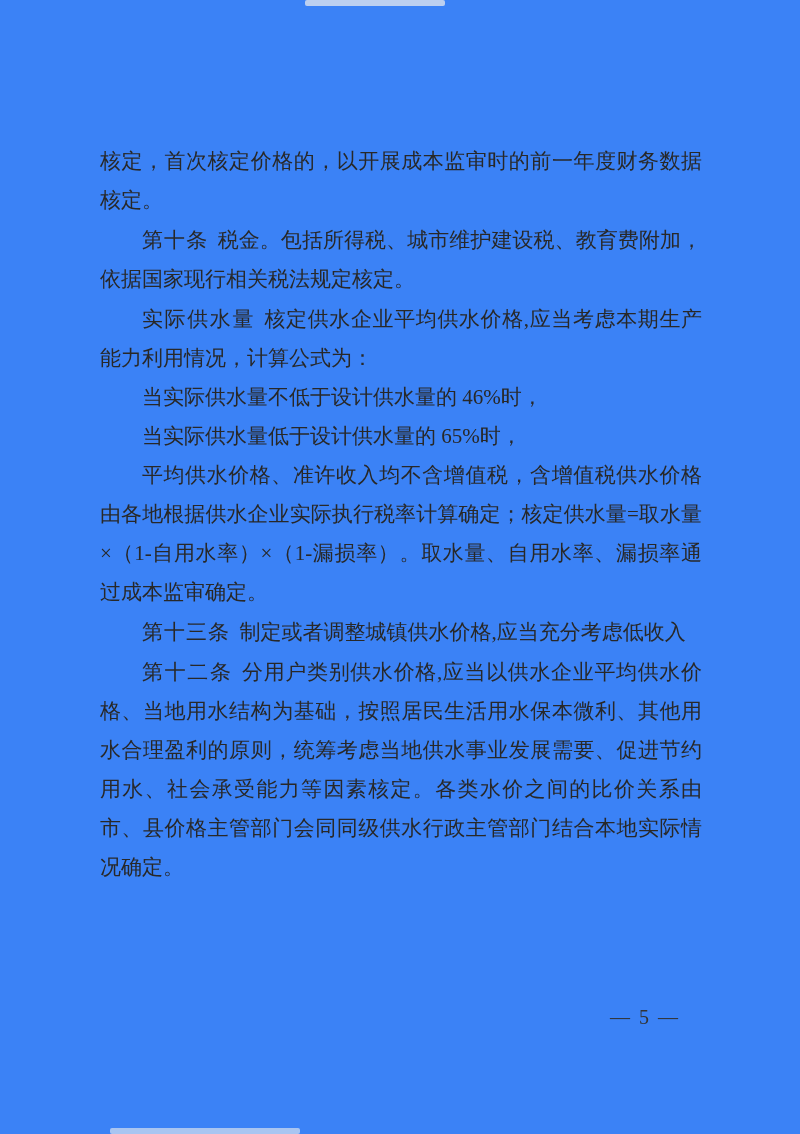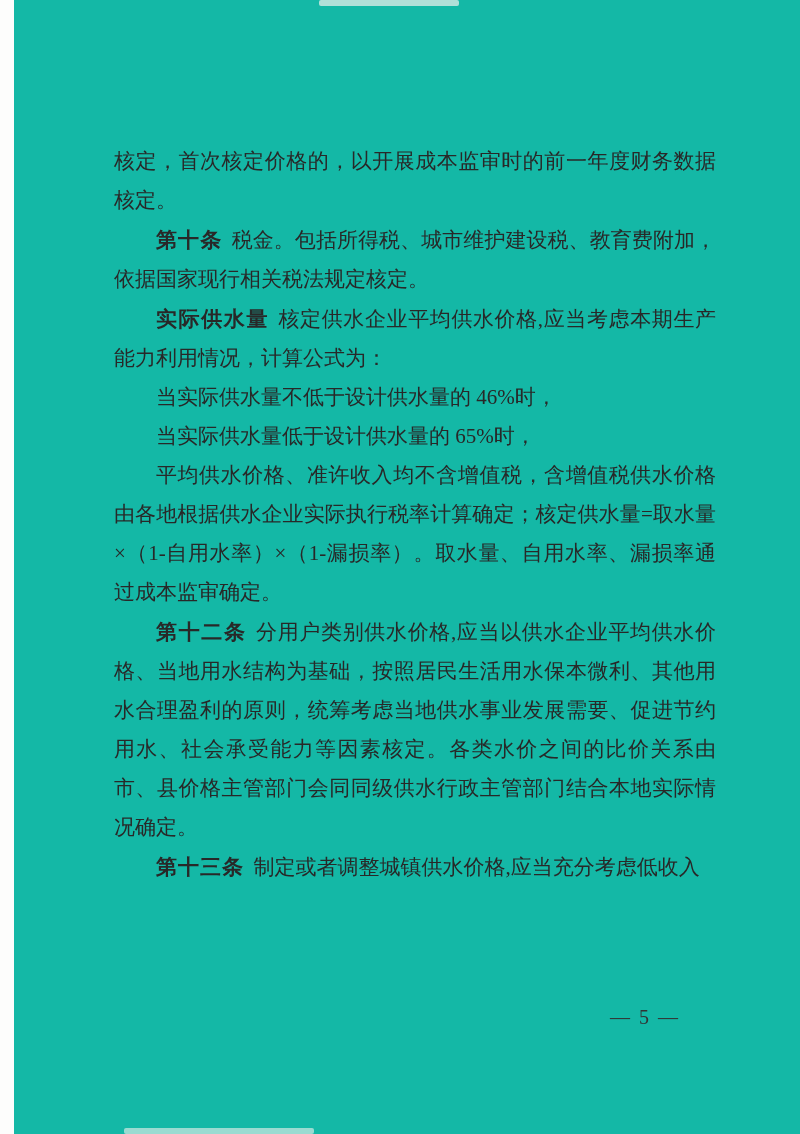--- a/index.html
+++ b/index.html
@@ -5,39 +5,38 @@
   html,body{margin:0;padding:0;}
   body{
     width:800px;height:1134px;
     background:#fdfdfc;
     position:relative;
     overflow:hidden;
     font-family:"Liberation Serif","DejaVu Serif",serif;
   }
   .page{
     position:absolute;inset:0;
-    background:#14b8a6;
-    margin-left:14px;
+    background:#3b82f6;
   }
   .content{
     position:absolute;
     left:100px;top:142px;width:602px;
     color:#282828;
     font-size:21px;
     line-height:39px;
     text-align:justify;
   }
   .para{
     margin:0;
     text-justify:inter-ideograph;
   }
   .para.indent{text-indent:2em;}
   .term{
     font-family:"Liberation Sans","DejaVu Sans",sans-serif;
-    font-weight:700;
+    font-weight:400;
     letter-spacing:1px;
   }
   .term:empty{display:none;}
   .term:not(:empty){margin-right:0.45em;}
   .footer{
     position:absolute;
     top:1004px;right:120px;
     font-size:20px;
     color:#333;
     letter-spacing:2px;
@@ -68,23 +67,23 @@
     <p class="para indent"><span class="term">实际供水量</span><span class="ptext">核定供水企业平均供水价格,应当考虑本期生产能力利用情况，计算公式为：</span></p>
 
     <p class="para indent"><span class="ptext">当实际供水量不低于设计供水量的 46%时，</span></p>
 
 
     <p class="para indent"><span class="ptext">当实际供水量低于设计供水量的 65%时，</span></p>
 
 
     <p class="para indent"><span class="ptext">平均供水价格、准许收入均不含增值税，含增值税供水价格由各地根据供水企业实际执行税率计算确定；核定供水量=取水量×（1-自用水率）×（1-漏损率）。取水量、自用水率、漏损率通过成本监审确定。</span></p>
 
+    <p class="para indent"><span class="term">第十三条</span><span class="ptext">制定或者调整城镇供水价格,应当充分考虑低收入</span></p>
+
     <p class="para indent"><span class="term">第十二条</span><span class="ptext">分用户类别供水价格,应当以供水企业平均供水价格、当地用水结构为基础，按照居民生活用水保本微利、其他用水合理盈利的原则，统筹考虑当地供水事业发展需要、促进节约用水、社会承受能力等因素核定。各类水价之间的比价关系由市、县价格主管部门会同同级供水行政主管部门结合本地实际情况确定。</span></p>
-
-    <p class="para indent"><span class="term">第十三条</span><span class="ptext">制定或者调整城镇供水价格,应当充分考虑低收入</span></p>
 
   </div>
 
   <div class="footer">— 5 —</div>
 
   <div class="artifact" id="artifact-bottom"></div>
 
 </div>
 
 </body></html>

